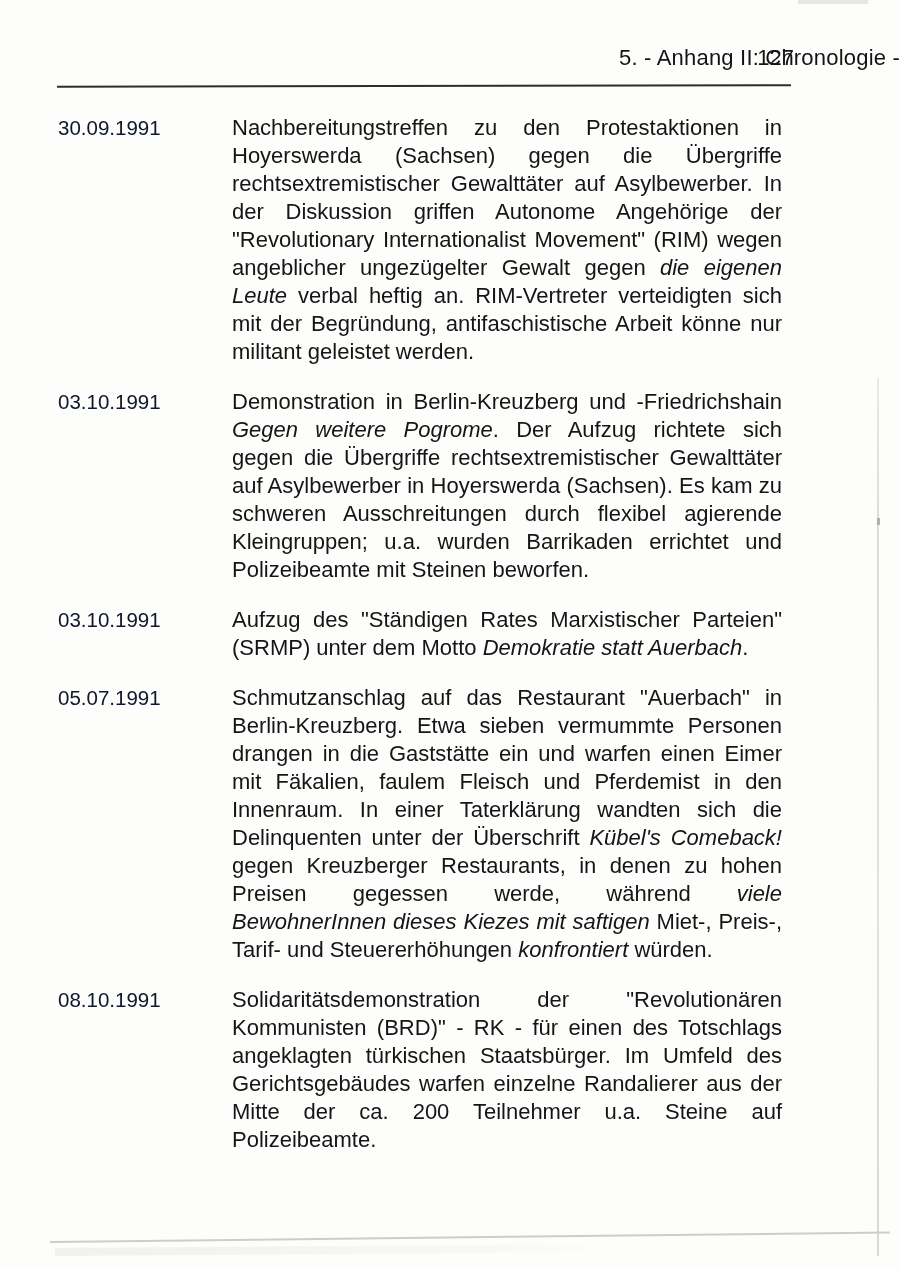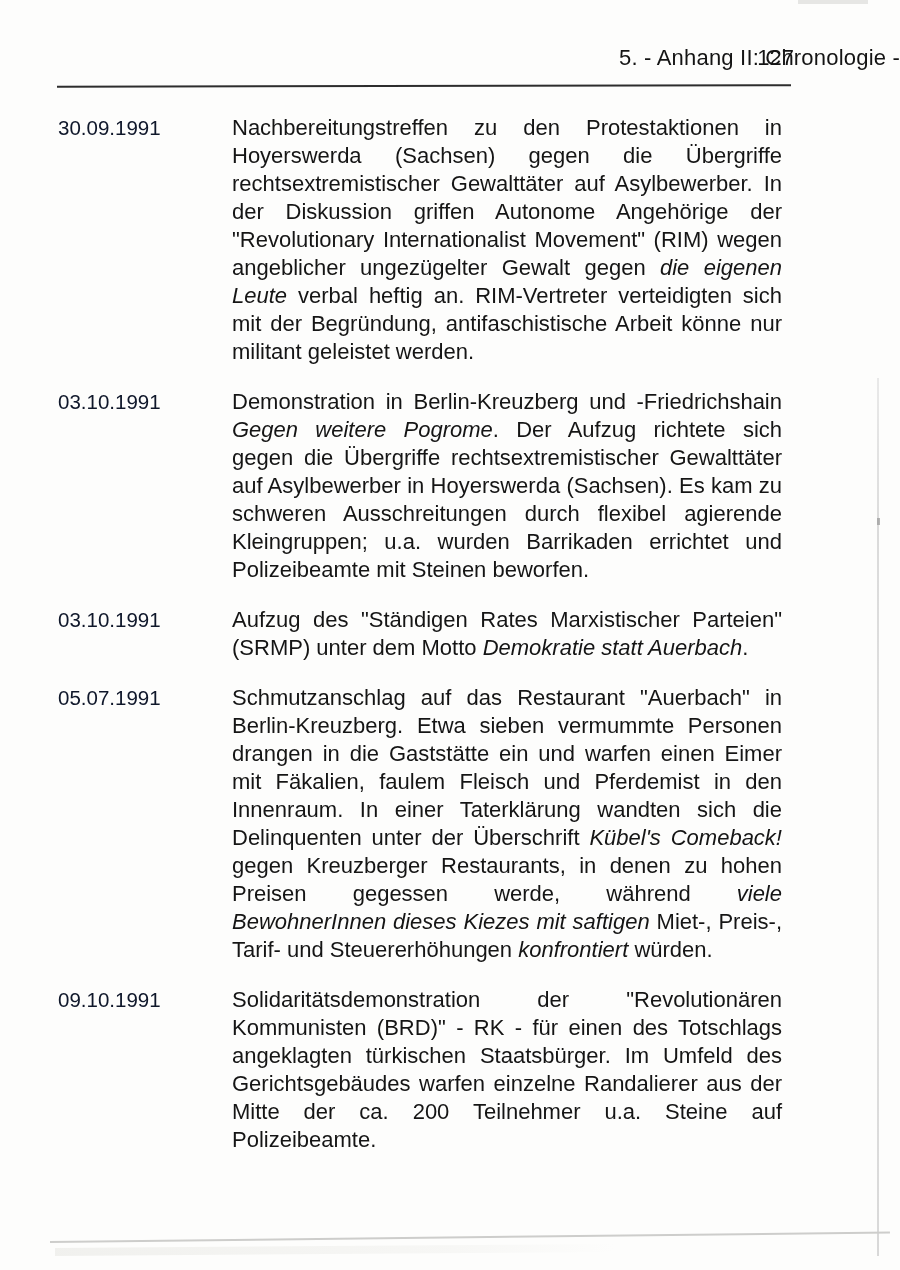--- a/index.html
+++ b/index.html
@@ -101,21 +101,21 @@
       </div>
       <div class="entry">
         <div class="date">03.10.1991</div>
         <div class="text"><span>Aufzug des "Ständigen Rates Marxistischer Parteien" (SRMP) unter dem Motto </span><em>Demokratie statt Auerbach</em><span>.</span></div>
       </div>
       <div class="entry">
         <div class="date">05.07.1991</div>
         <div class="text"><span>Schmutzanschlag auf das Restaurant "Auerbach" in Berlin-Kreuzberg. Etwa sieben vermummte Personen drangen in die Gaststätte ein und warfen einen Eimer mit Fäkalien, faulem Fleisch und Pferdemist in den Innenraum. In einer Taterklärung wandten sich die Delinquenten unter der Überschrift </span><em>Kübel's Comeback!</em><span> gegen Kreuzberger Restaurants, in denen zu hohen Preisen gegessen werde, während </span><em>viele BewohnerInnen dieses Kiezes mit saftigen</em><span> Miet-, Preis-, Tarif- und Steuererhöhungen </span><em>konfrontiert</em><span> würden.</span></div>
       </div>
       <div class="entry">
-        <div class="date">09.10.1991</div>
+        <div class="date">08.10.1991</div>
         <div class="text"><span>Solidaritätsdemonstration der "Revolutionären Kommuni­sten (BRD)" - RK - für einen des Totschlags angeklagten türkischen Staatsbürger. Im Umfeld des Gerichtsgebäudes warfen einzelne Randalierer aus der Mitte der ca. 200 Teilnehmer u.a. Steine auf Polizeibeamte.</span></div>
       </div>
     </div>
 
   <div class="corner-smudge"></div>
   <div class="edge-right"></div>
   <div class="edge-right-dash"></div>
   <div class="edge-bottom"></div>
   <div class="edge-bottom-smudge"></div>
 

